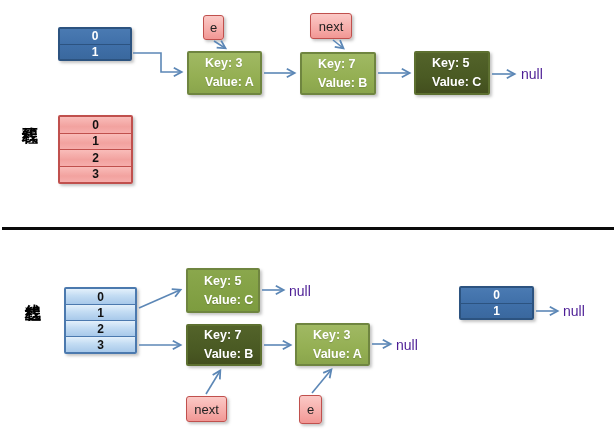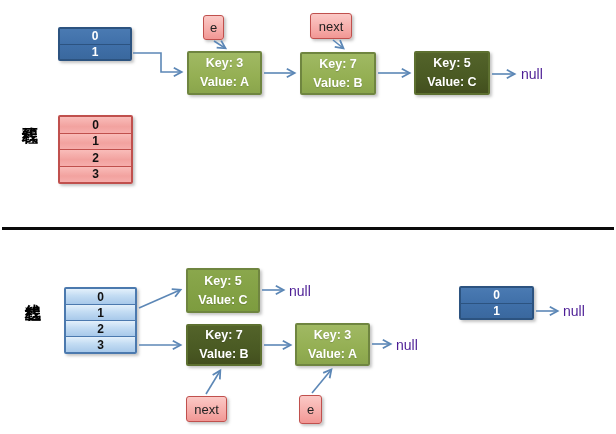--- a/index.html
+++ b/index.html
@@ -31,24 +31,25 @@
   .table.blue{border-color:#4b79ae;}
   .table.blue .row{background:linear-gradient(180deg,#e3f0fb 0%,#c3dcf3 45%,#a8c9ea 100%);}
   .table.blue .row + .row{border-top:1.5px solid #4b79ae;}
   .table .row{
     flex:1;display:flex;align-items:center;justify-content:center;
     color:#111;font-weight:bold;font-size:12px;
   }
   .node{
     position:absolute;box-sizing:border-box;
     border:2px solid #6f8540;border-radius:2px;
-    display:flex;flex-direction:column;align-items:center;justify-content:center;
+    display:flex;flex-direction:column;align-items:flex-start;justify-content:center;
     color:#fff;font-weight:bold;font-size:12.5px;line-height:19px;
     box-shadow:2px 2px 3px rgba(110,110,110,.4);
     text-shadow:0 1px 1px rgba(0,0,0,.15);
+    padding-left:16px;
   }
   .node.light{background:linear-gradient(180deg,#a0b963 0%,#94af53 60%,#8aa54c 100%);}
   .node.mid{background:linear-gradient(180deg,#8aa74c 0%,#7d9c3f 100%);}
   .node.dark{background:linear-gradient(180deg,#53632a 0%,#4a5a23 60%,#434f1e 100%);border-color:#5d7030;}
   .ptr{
     position:absolute;box-sizing:border-box;
     border:1.5px solid #c0504d;border-radius:3px;
     background:linear-gradient(180deg,#fbc9c6 0%,#f5a7a4 70%,#f19794 100%);
     display:flex;align-items:center;justify-content:center;
     color:#222;font-weight:normal;font-size:13px;

